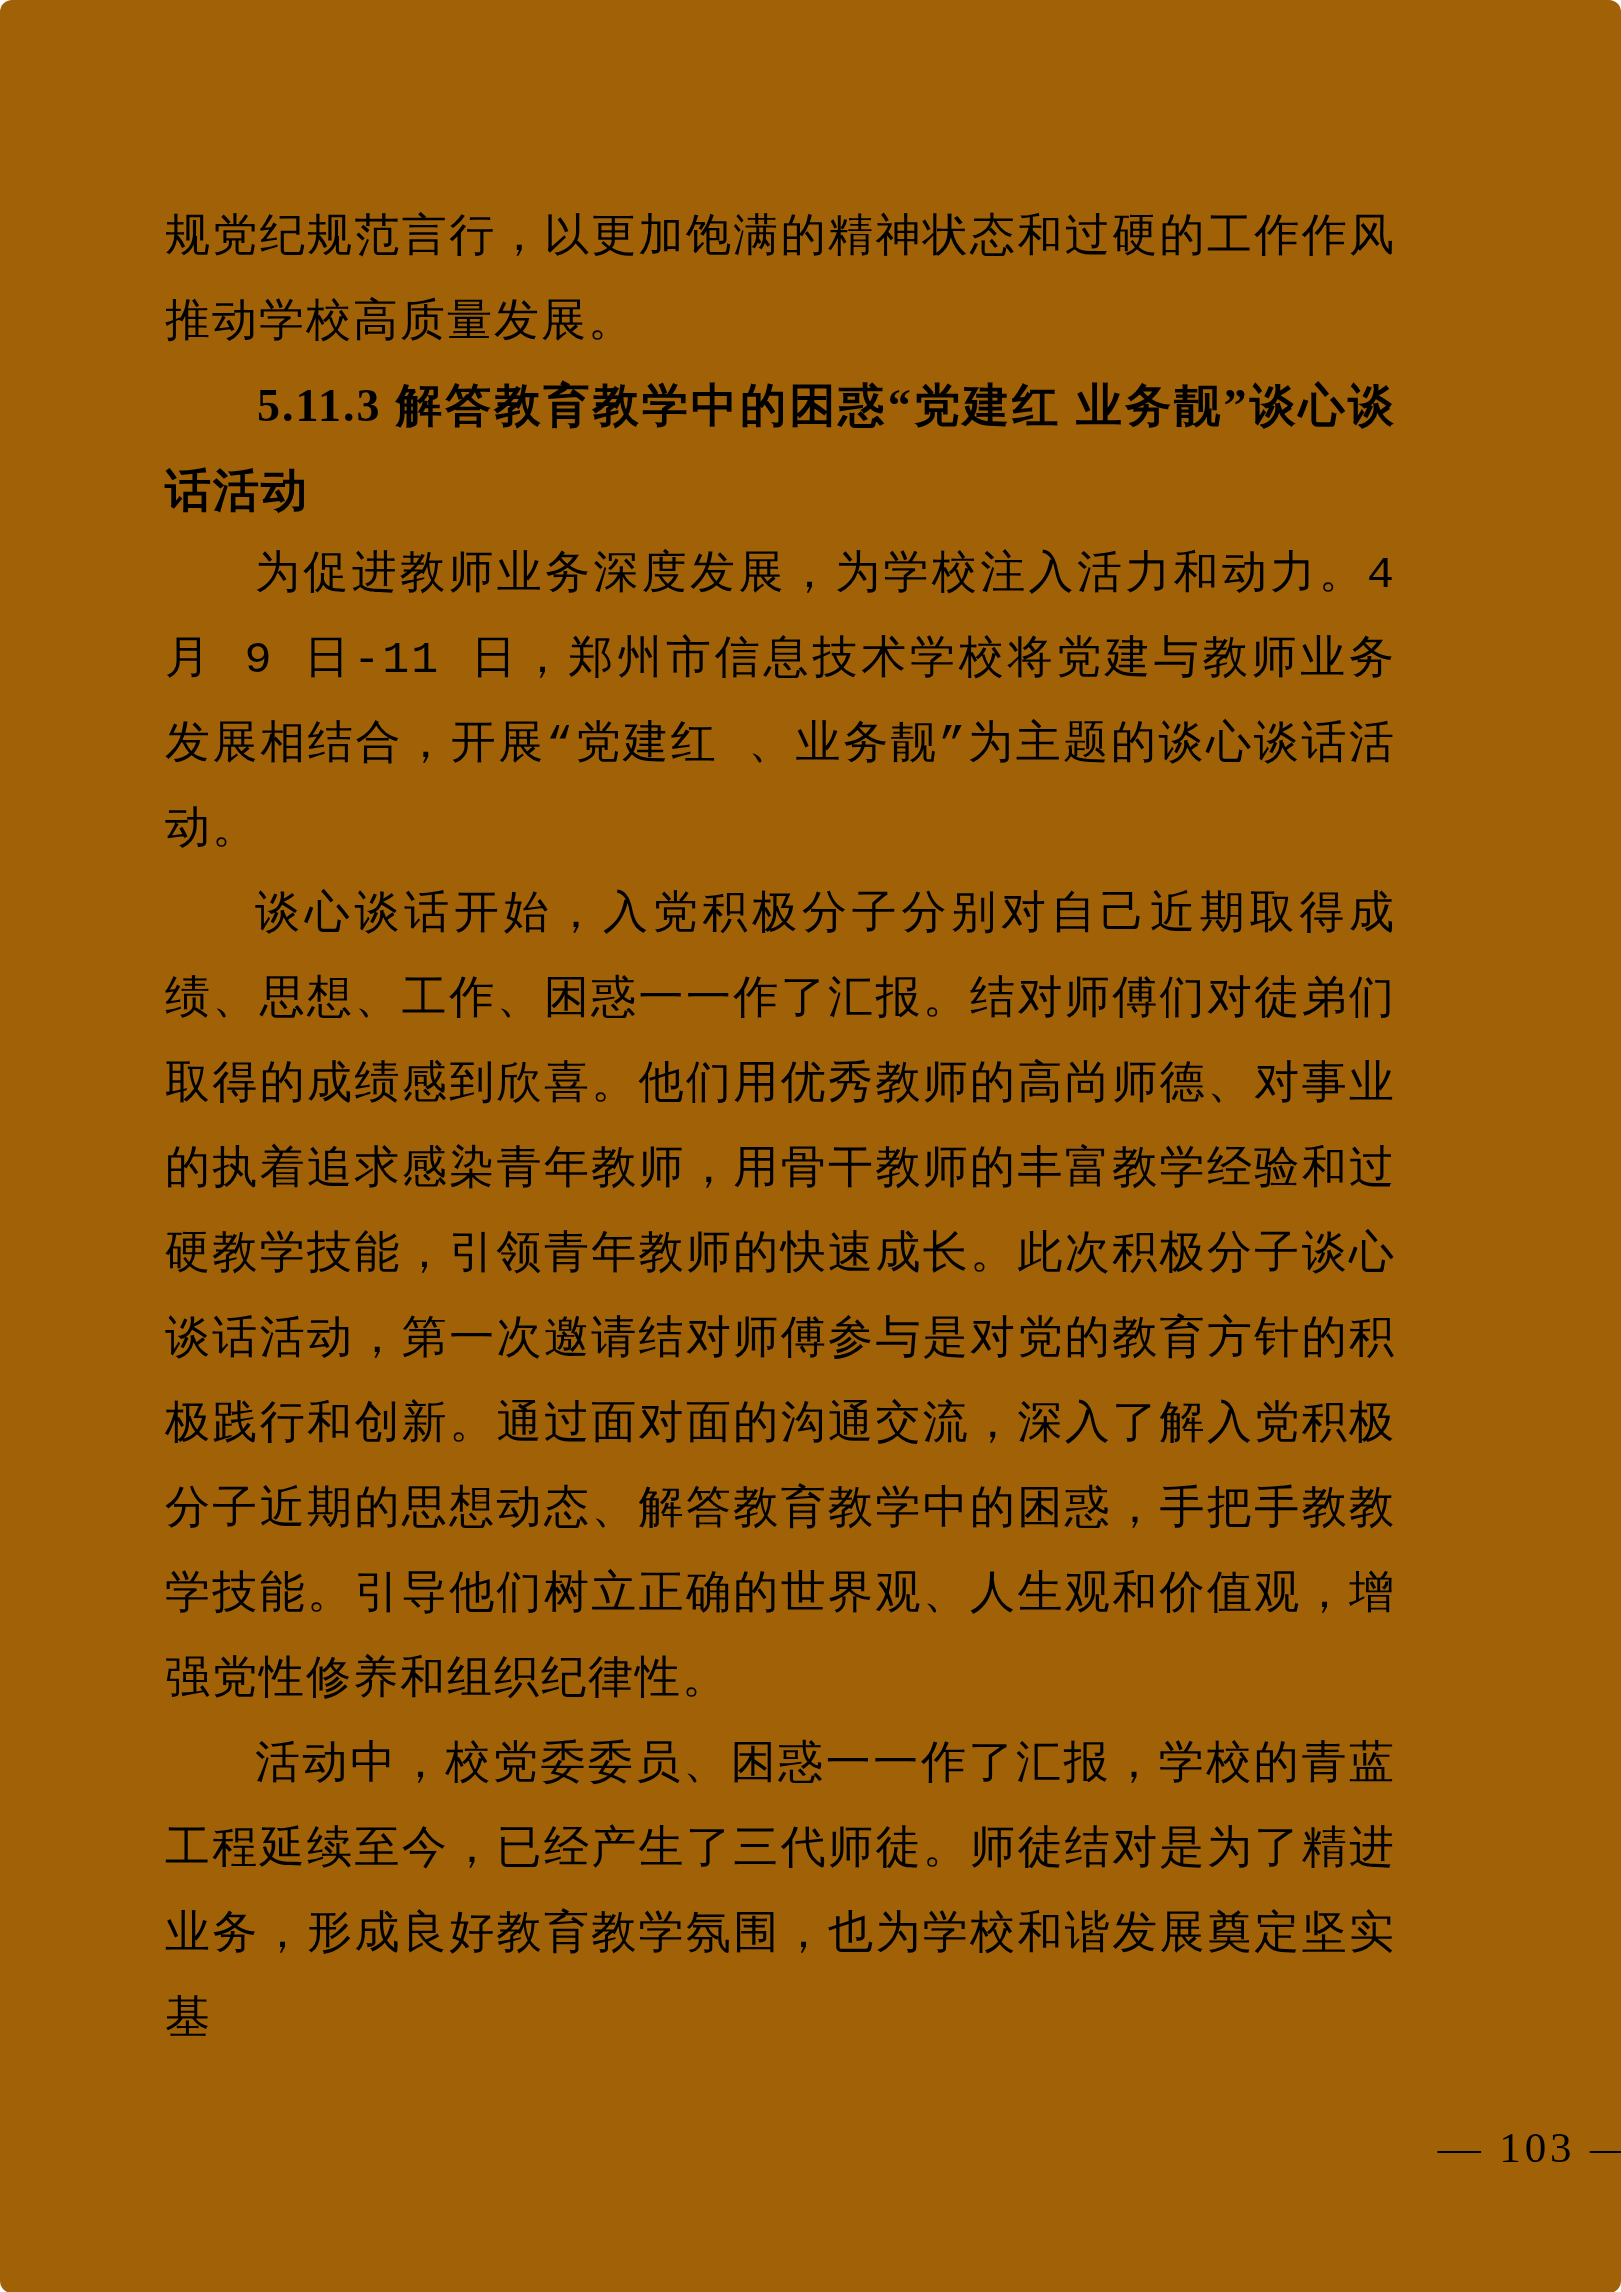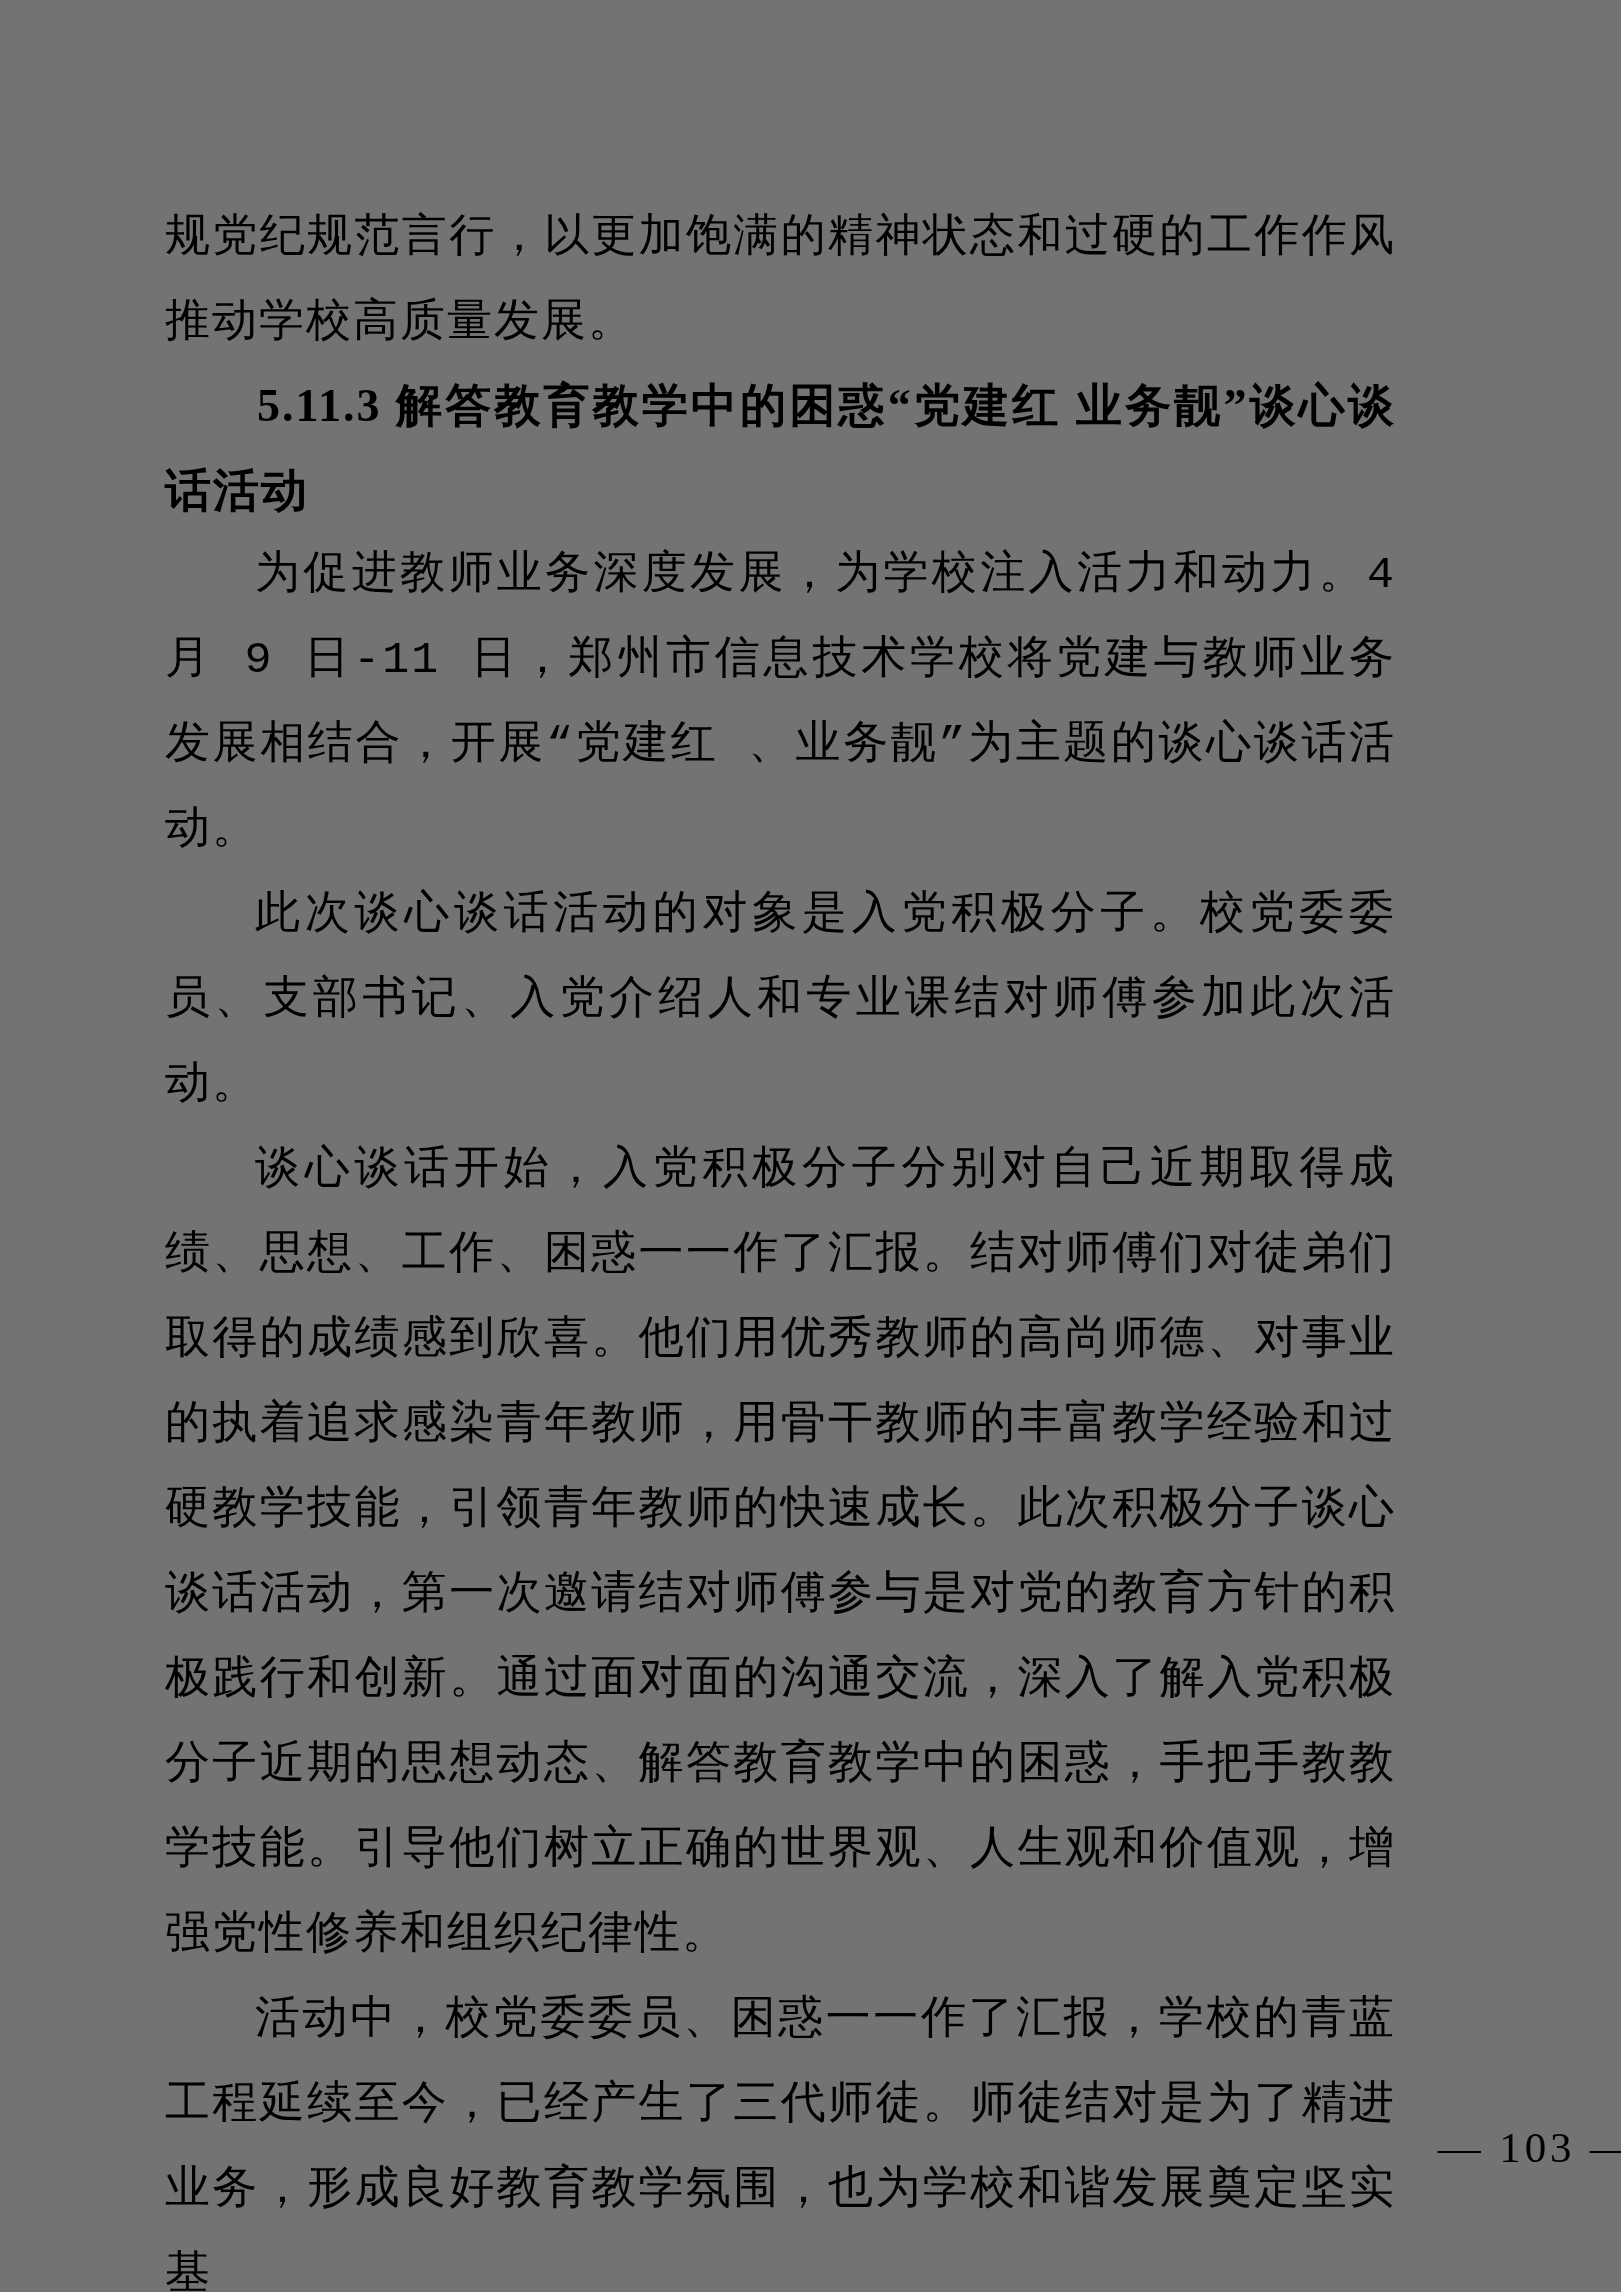--- a/index.html
+++ b/index.html
@@ -11,21 +11,22 @@
     height: 2293px;
     background: #ffffff;
     position: relative;
     overflow: hidden;
     font-family: "Liberation Serif", "DejaVu Serif", serif;
     color: #000000;
   }
   .page {
     position: absolute;
     inset: 0;
-    background: #737373;
+    background: #a16207;
+    border-radius: 12px;
   }
   .text-block {
     position: absolute;
     left: 165px;
     top: 193px;
     width: 1231px;
   }
   .line {
     margin: 0;
     padding: 0;
@@ -68,21 +69,20 @@
 <main class="page">
 
   <section class="text-block">
 
     <p class="line no-indent">规党纪规范言行，以更加饱满的精神状态和过硬的工作作风推动学校高质量发展。</p>
 
     <h2 class="line heading">5.11.3 解答教育教学中的困惑“党建红 业务靓”谈心谈话活动</h2>
 
     <p class="line para">为促进教师业务深度发展，为学校注入活力和动力。4 月 9 日-11 日，郑州市信息技术学校将党建与教师业务发展相结合，开展“党建红 、业务靓”为主题的谈心谈话活动。</p>
 
-    <p class="line para">此次谈心谈话活动的对象是入党积极分子。校党委委员、支部书记、入党介绍人和专业课结对师傅参加此次活动。</p>
 
     <p class="line para">谈心谈话开始，入党积极分子分别对自己近期取得成绩、思想、工作、困惑一一作了汇报。结对师傅们对徒弟们取得的成绩感到欣喜。他们用优秀教师的高尚师德、对事业的执着追求感染青年教师，用骨干教师的丰富教学经验和过硬教学技能，引领青年教师的快速成长。此次积极分子谈心谈话活动，第一次邀请结对师傅参与是对党的教育方针的积极践行和创新。通过面对面的沟通交流，深入了解入党积极分子近期的思想动态、解答教育教学中的困惑，手把手教教学技能。引导他们树立正确的世界观、人生观和价值观，增强党性修养和组织纪律性。</p>
 
     <p class="line para">活动中，校党委委员、困惑一一作了汇报，学校的青蓝工程延续至今，已经产生了三代师徒。师徒结对是为了精进业务，形成良好教育教学氛围，也为学校和谐发展奠定坚实基</p>
 
   </section>
 
   <footer class="page-number">— 103 —</footer>
 
 </main>

